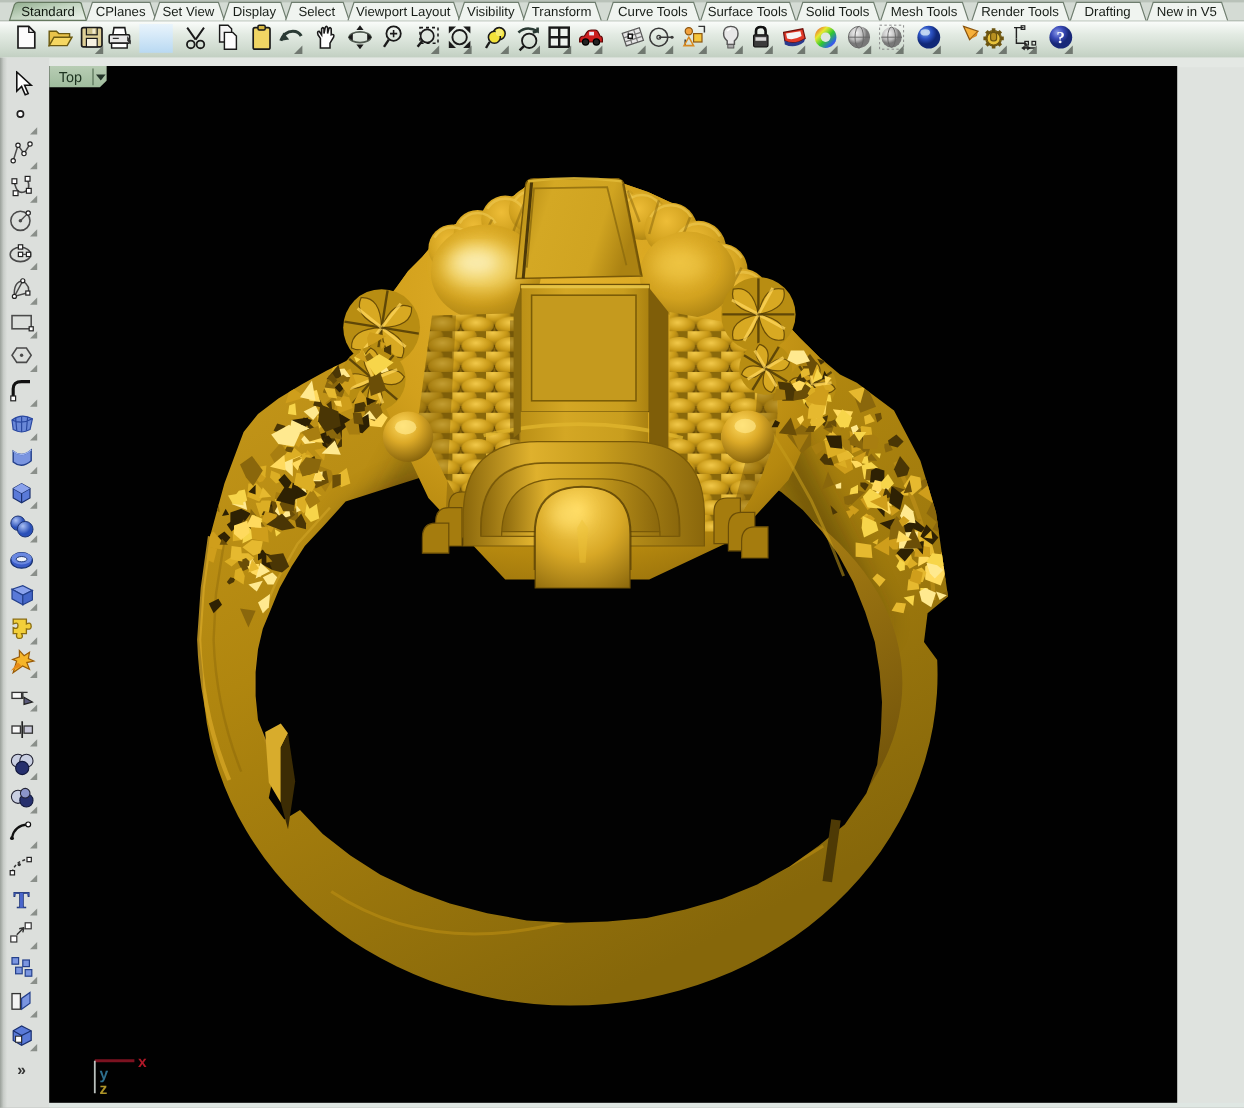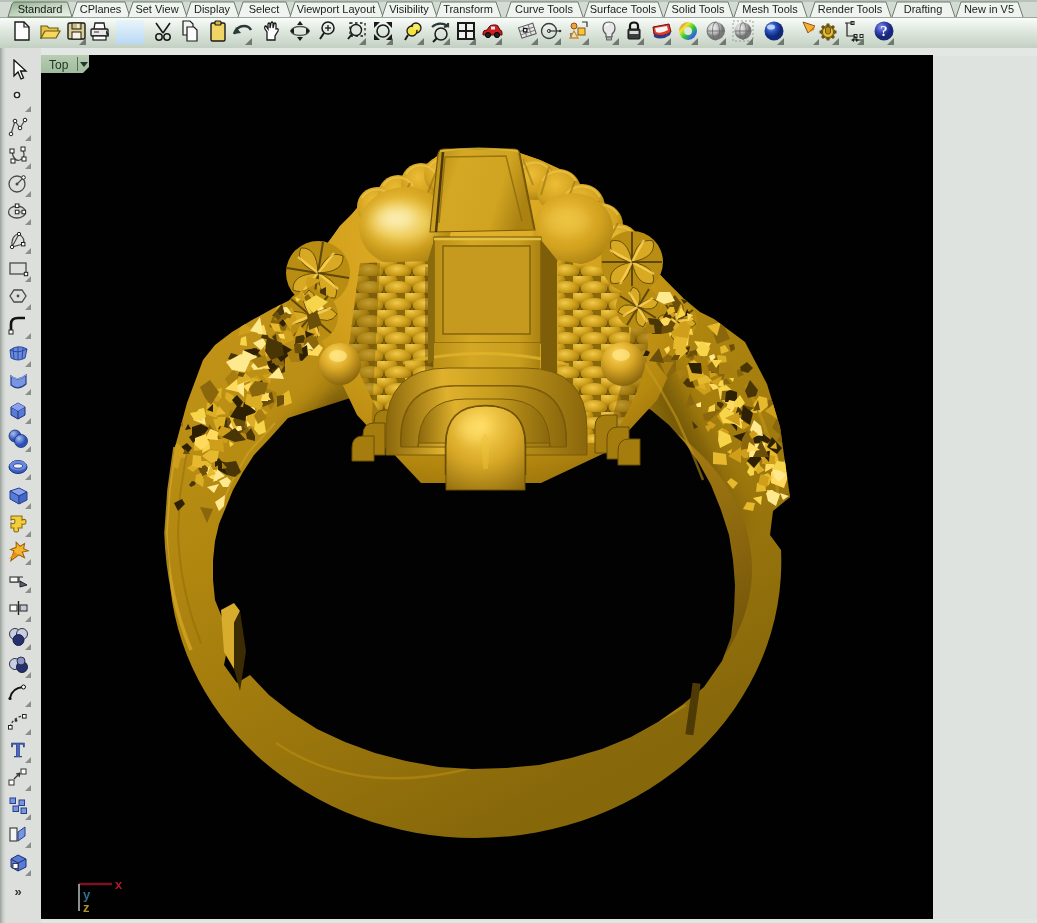--- a/index.html
+++ b/index.html
@@ -3,21 +3,21 @@
 <meta charset="utf-8">
 <style>
 html,body{margin:0;padding:0;width:1037px;height:923px;overflow:hidden;
  font-family:"Liberation Sans",sans-serif;background:#dfe3df;}
 #tabbar{position:absolute;left:0;top:0;width:1037px;height:18px;}
 #toolbar{position:absolute;left:0;top:18px;width:1037px;height:30px;
  background:linear-gradient(180deg,#fafcfa 0%,#e3ebe3 35%,#cdd9cd 80%,#c2cfc2 100%);}
 #midstrip{position:absolute;left:0;top:48px;width:1037px;height:8px;background:#e4e8e4;}
 #leftbar{position:absolute;left:0;top:48px;width:41px;height:875px;
  background:linear-gradient(90deg,#9aa09a 0px,#c9cdc9 3px,#dcdfdc 6px,#dcdfdc 100%);}
-#viewport{position:absolute;left:41px;top:55px;width:892px;height:864px;background:#010101;}
+#viewport{position:absolute;left:41px;top:55px;width:892px;height:864px;background:#010101;padding-left:48px;}
 #botstrip{position:absolute;left:41px;top:919px;width:996px;height:4px;background:#dfe7e3;}
 .ticon{position:absolute;top:2px;}
 .licon{position:absolute;left:7px;}
 #vptab{position:absolute;left:0;top:0;}
 #ring{position:absolute;left:0;top:0;}
 </style>
 </head>
 <body>
 <svg id="tabbar" width="1037" height="18">
 <defs>

